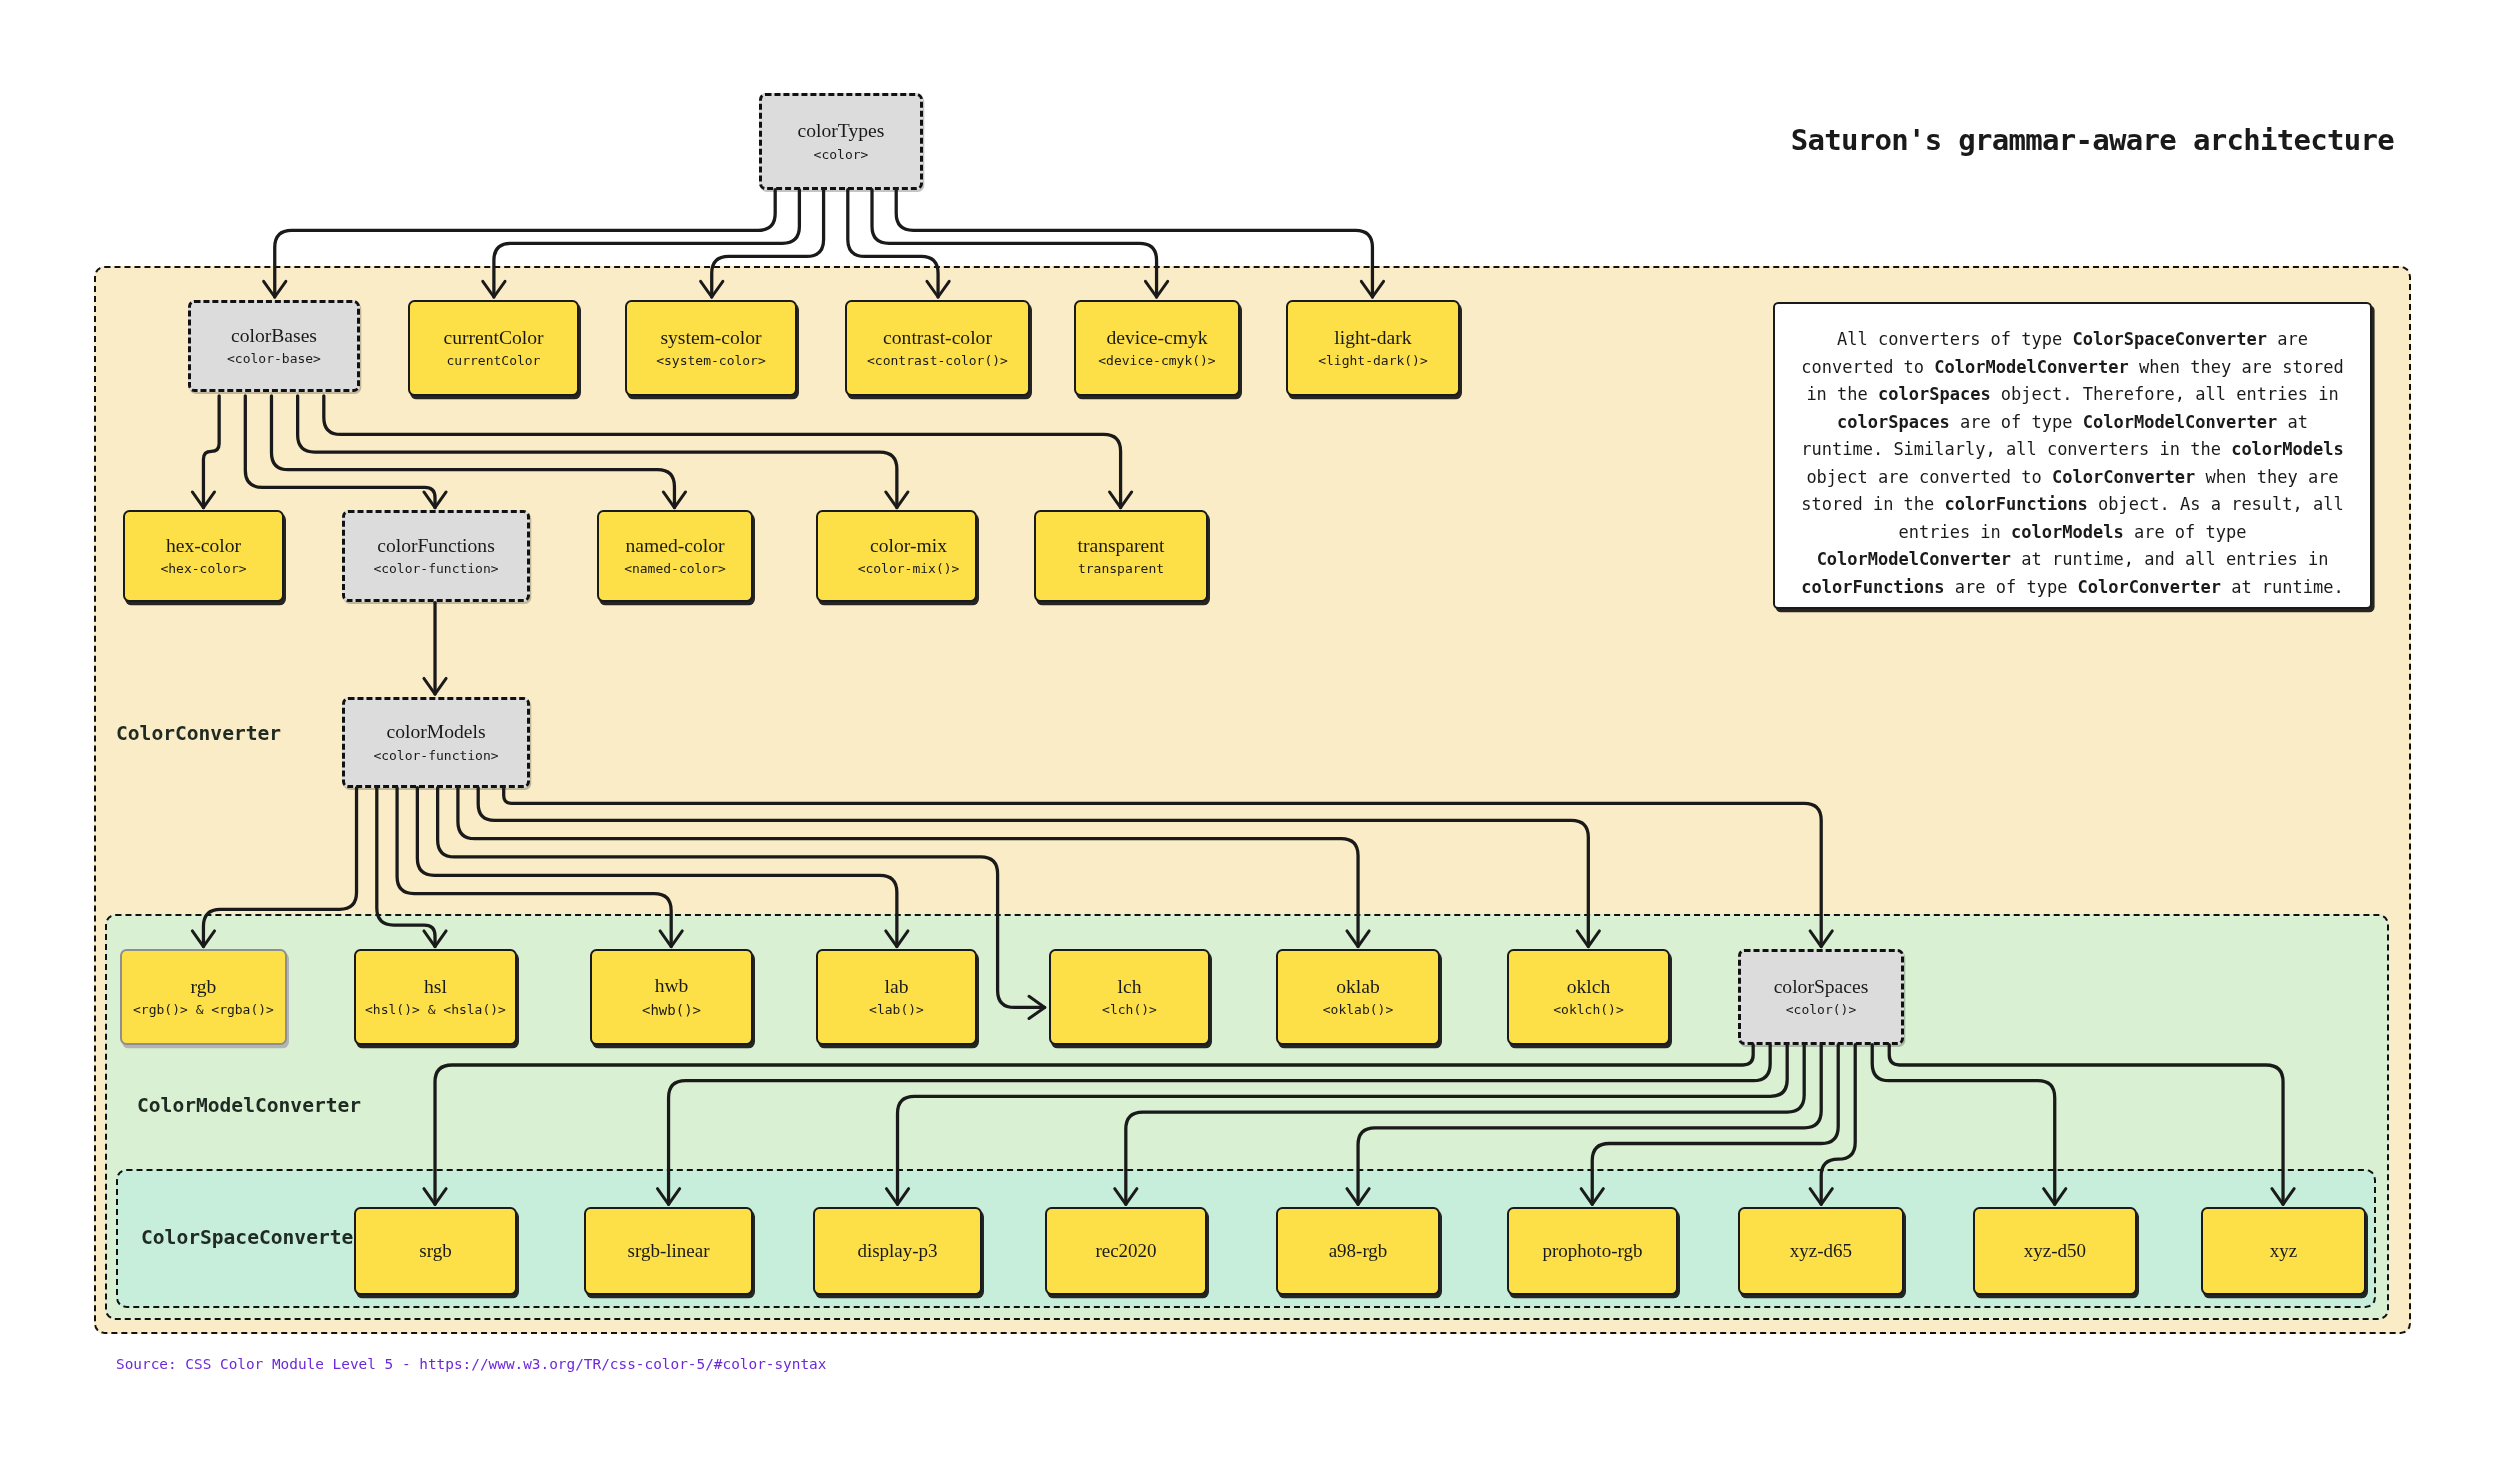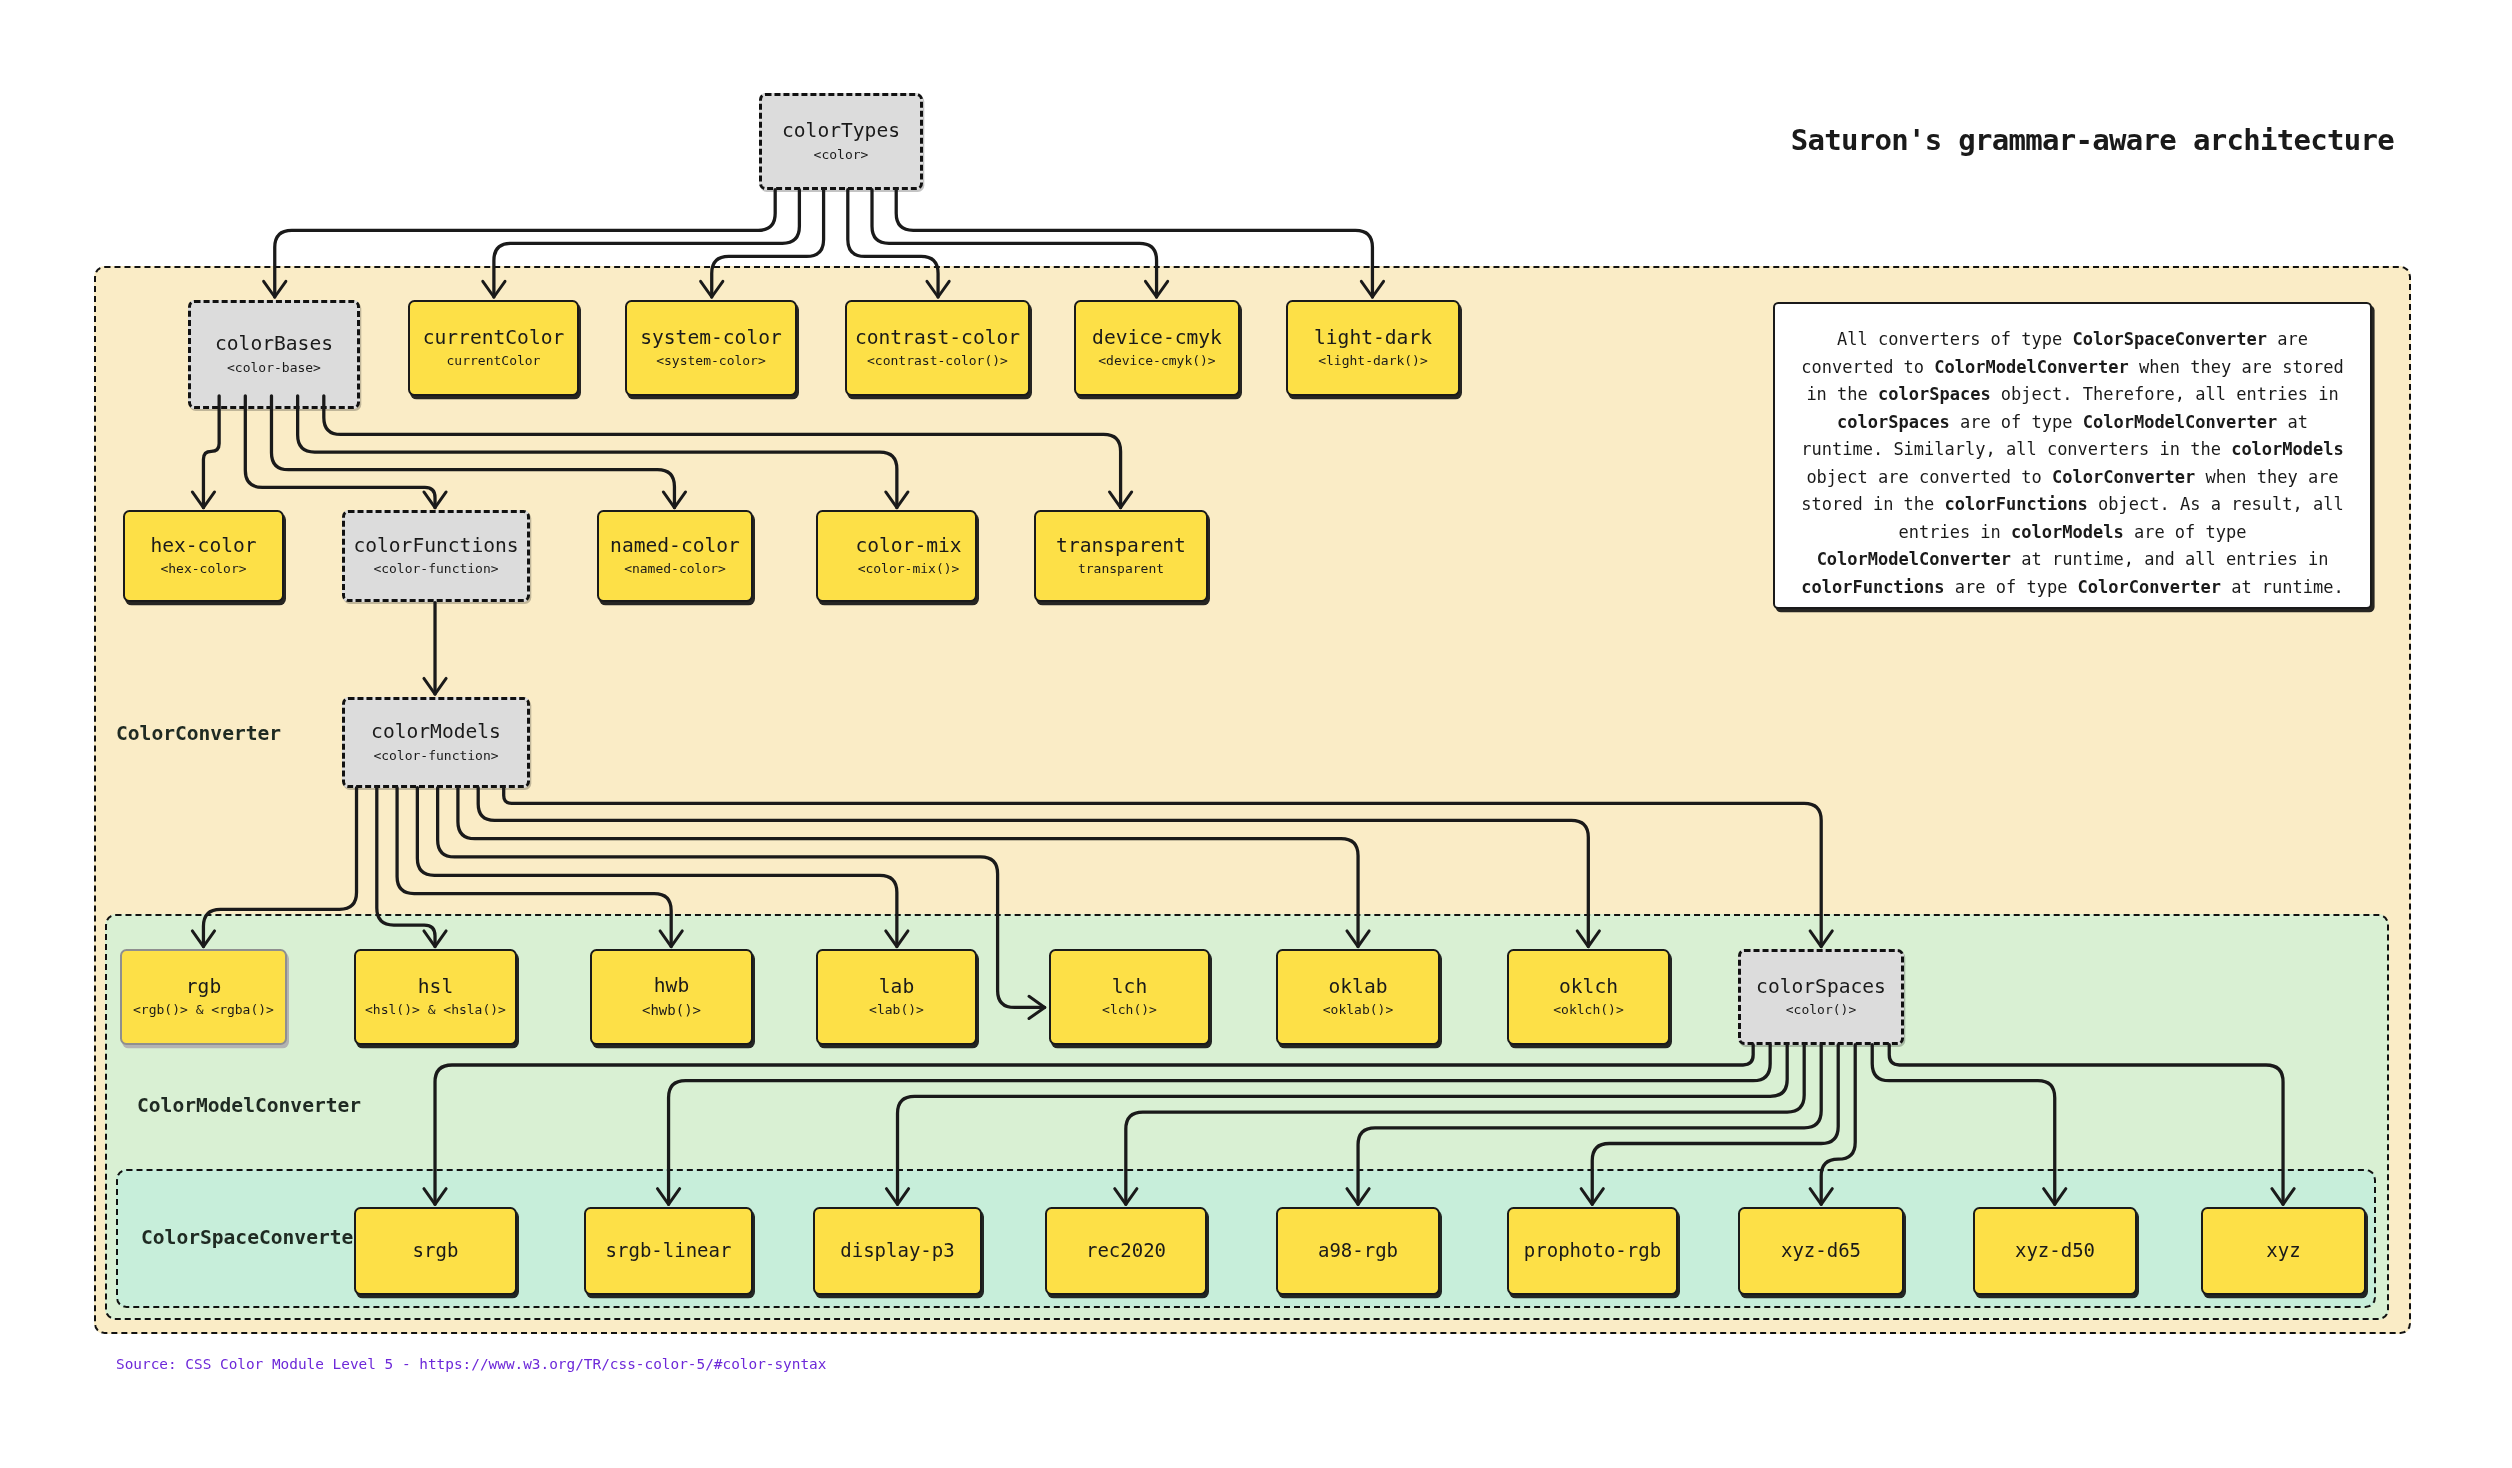--- a/index.html
+++ b/index.html
@@ -7,21 +7,21 @@
        font-family:"DejaVu Sans Mono","Liberation Mono",monospace;color:#1a1a1a;}
   #diagram{position:absolute;inset:0;}
   .region{position:absolute;border:2.6px dashed #111;border-radius:10.5px;z-index:1;box-sizing:border-box;}
   .region-label{position:absolute;z-index:3;font-size:19.6px;font-weight:bold;color:#1f2a22;white-space:nowrap;}
   .node{position:absolute;z-index:3;box-sizing:border-box;border-radius:6.5px;
         display:flex;flex-direction:column;align-items:center;justify-content:center;gap:5.9px;
         text-align:center;background:#fde047;}
   .node.solid{border:2.6px solid #1a1a1a;box-shadow:2px 3.3px 0 rgba(20,20,20,0.92);}
   .node.dashed{border:3.3px dashed #111;background:#dcdcdc;box-shadow:1.3px 2px 0 rgba(20,20,20,0.25);}
   .node.muted{border:2.6px solid #8f8f8f;box-shadow:2px 3.3px 0 #b3b3b3;}
-  .node .lbl{font-size:19.6px;line-height:1.05;}
+  .node .lbl{font-size:19.6px;line-height:1.05;font-family:Liberation Serif, serif;}
   .node .sub{font-size:13px;line-height:1.05;}
   .node.bigsub .sub{font-size:14px;}
   .node.plain .lbl{font-size:19px;}
   .title{position:absolute;top:123px;right:118px;z-index:5;font-size:29px;font-weight:bold;
          letter-spacing:-0.7px;white-space:nowrap;}
   .note{position:absolute;z-index:3;background:#fff;border:2.6px solid #1a1a1a;border-radius:5.2px;
         box-shadow:2.6px 3.3px 0 rgba(20,20,20,0.92);box-sizing:border-box;padding:22px 23.6px;}
   .note p{margin:0;font-size:17px;line-height:1.62;}
   .note b{font-weight:bold;}
   .source{position:absolute;z-index:3;font-size:14.4px;color:#6d28d9;white-space:nowrap;}
@@ -80,21 +80,21 @@
 <div class="region" style="left: 94px; top: 266px; width: 2317px; height: 1068px; background: rgb(250, 236, 198);"></div>
     <div class="region-label" style="left: 116px; top: 722px;">ColorConverter</div>
     <div class="region" style="left: 105px; top: 914px; width: 2284px; height: 406px; background: rgb(217, 240, 211);"></div>
     <div class="region-label" style="left: 137px; top: 1094px;">ColorModelConverter</div>
     <div class="region" style="left: 116px; top: 1169px; width: 2260px; height: 139px; background: rgb(199, 238, 218);"></div>
     <div class="region-label" style="left: 141px; top: 1226px;">ColorSpaceConverter</div>
     <div class="node dashed" style="left: 759px; top: 93px; width: 164px; height: 97px;">
       <div class="lbl">colorTypes</div>
       <div class="sub">&lt;color&gt;</div>
     </div>
-    <div class="node dashed" style="left: 188px; top: 300px; width: 172px; height: 109px;">
+    <div class="node dashed" style="left: 188px; top: 300px; width: 172px; height: 92px;">
       <div class="lbl">colorBases</div>
       <div class="sub">&lt;color-base&gt;</div>
     </div>
     <div class="node solid" style="left: 408px; top: 300px; width: 171px; height: 96px;">
       <div class="lbl">currentColor</div>
       <div class="sub">currentColor</div>
     </div>
     <div class="node solid" style="left: 625px; top: 300px; width: 172px; height: 96px;">
       <div class="lbl">system-color</div>
       <div class="sub">&lt;system-color&gt;</div>

